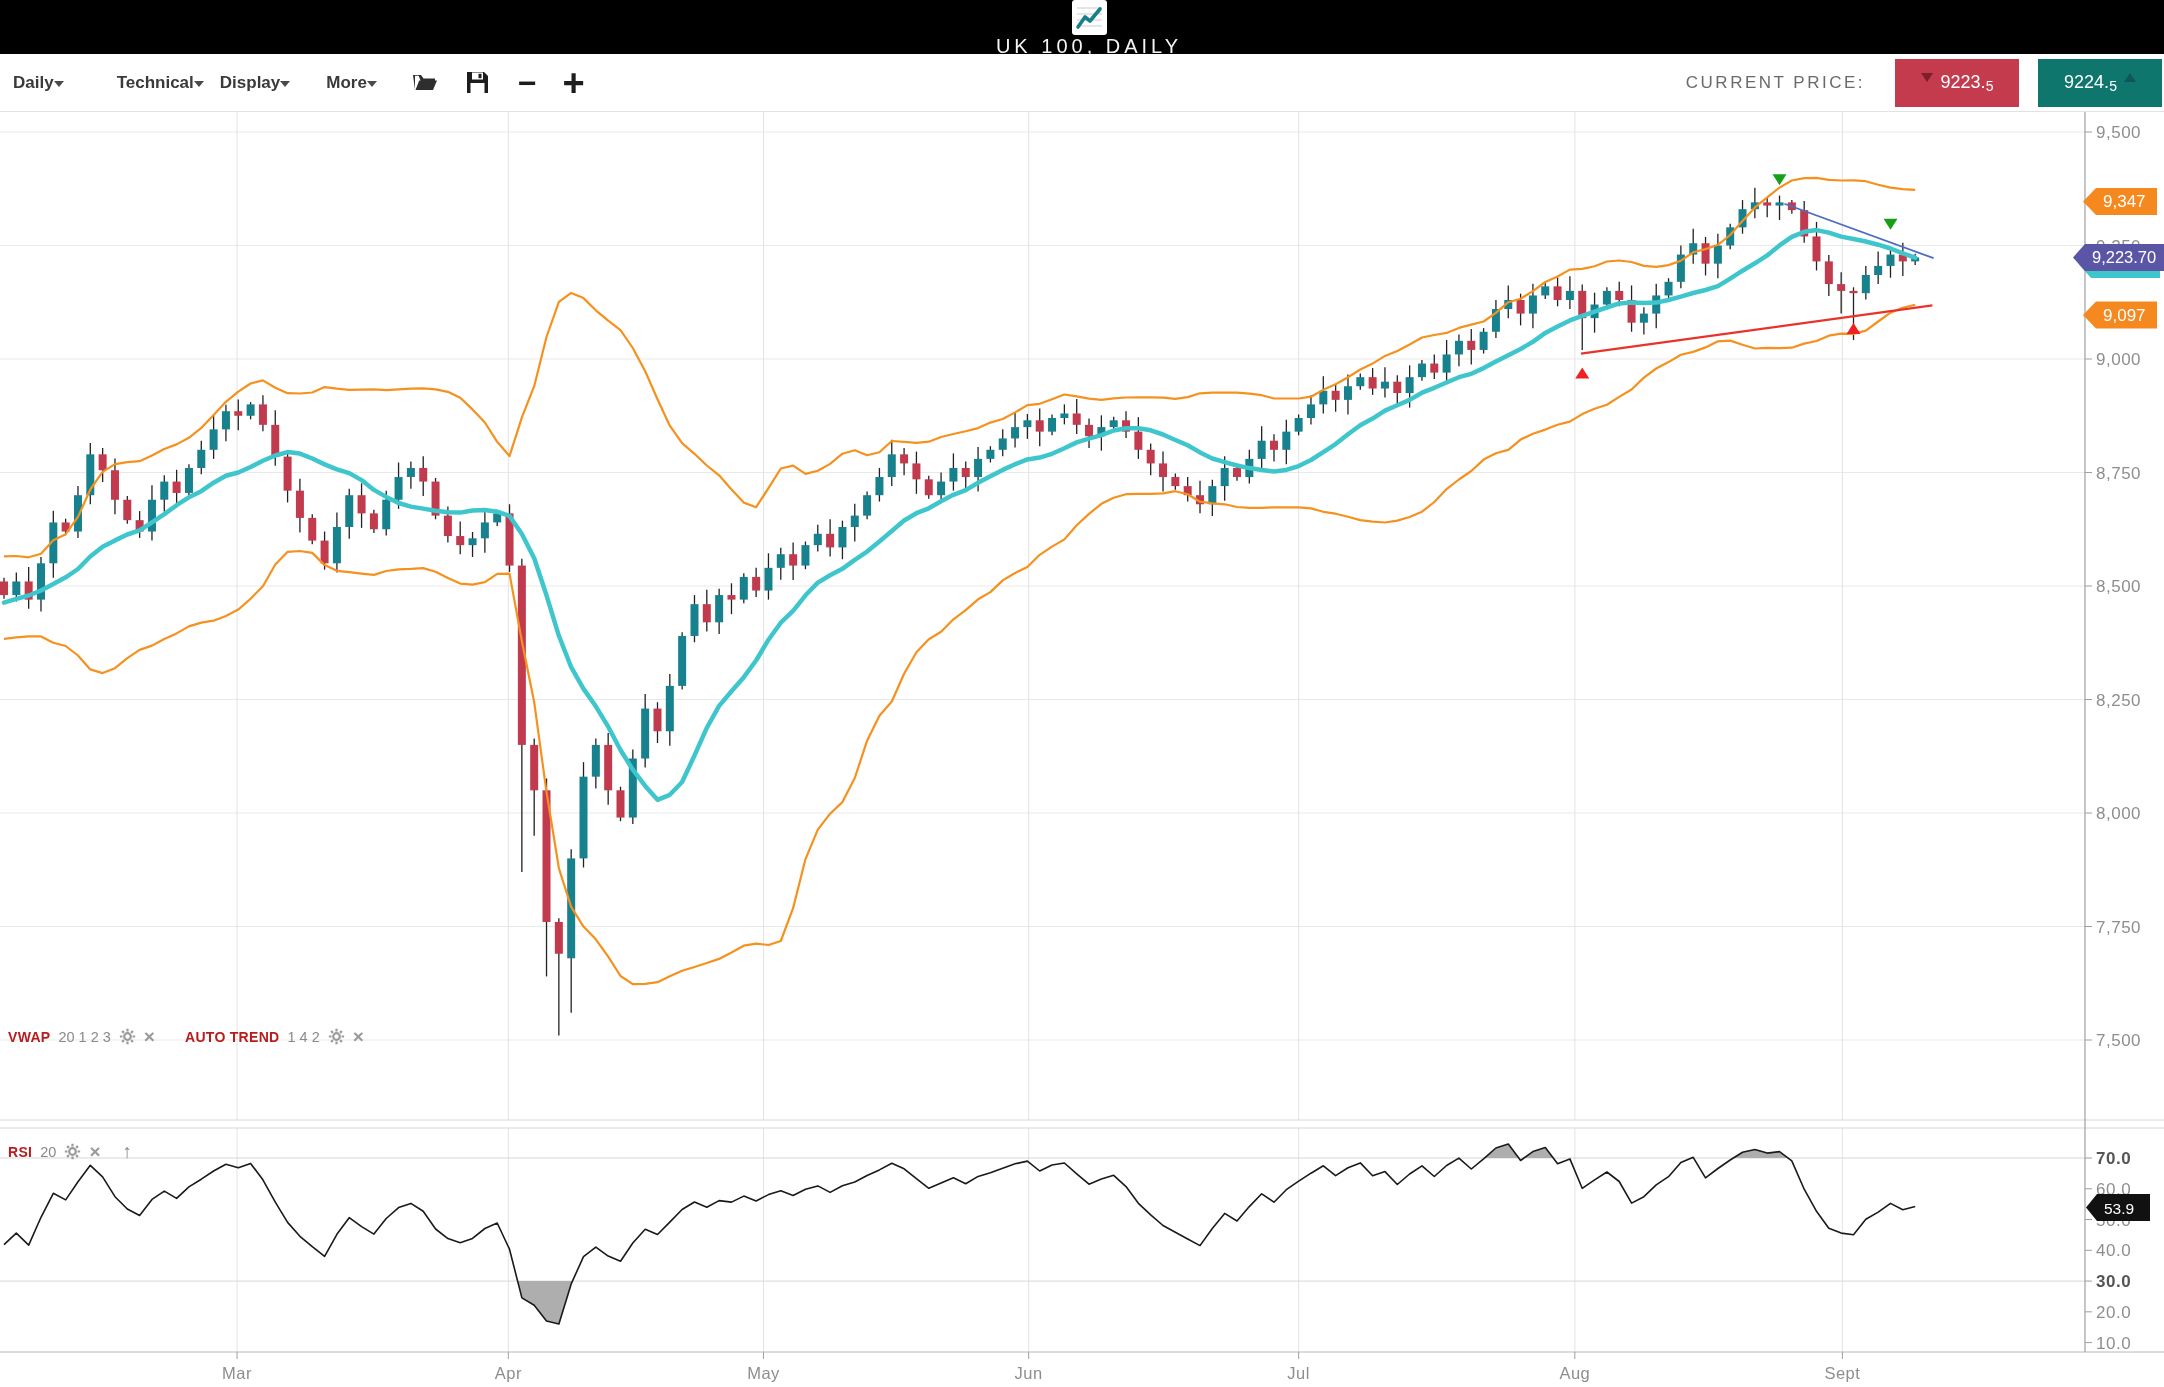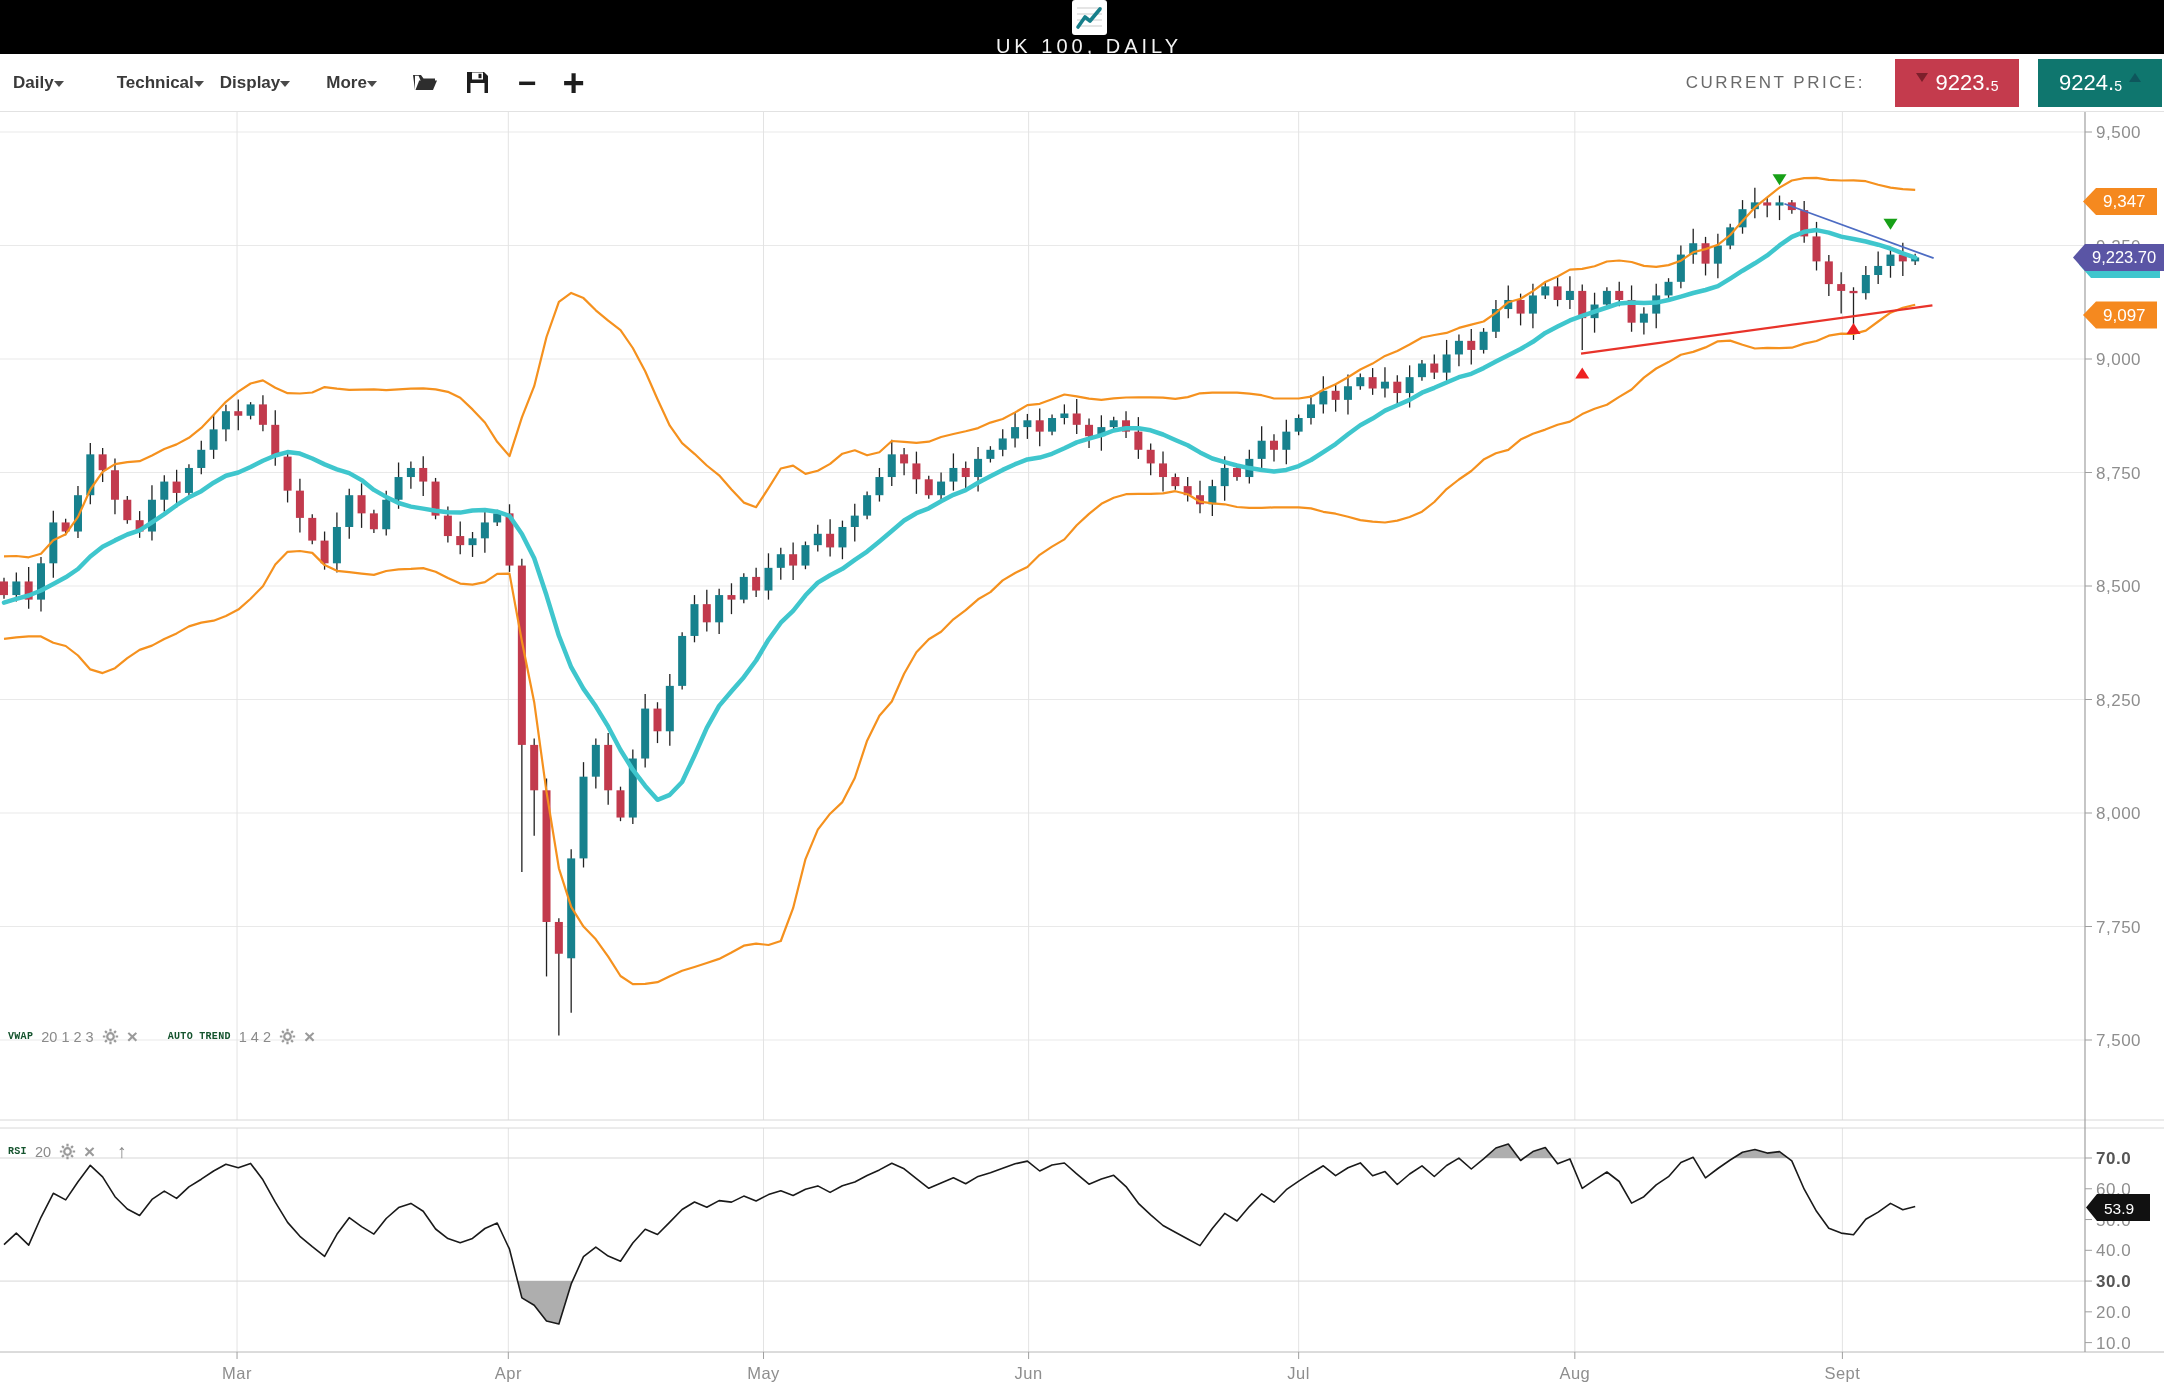--- a/index.html
+++ b/index.html
@@ -14,28 +14,28 @@
   .winbtn{cursor:pointer;display:flex;align-items:center;}
 
   
   .toolbar{position:absolute;top:54px;left:0;width:2164px;height:57px;background:#fff;border-bottom:1px solid #e2e2e2;display:flex;align-items:center;z-index:6;}
   .menu{display:flex;align-items:center;font-weight:bold;font-size:17px;color:#3a3a3a;cursor:pointer;}
   .caret{width:0;height:0;border-left:5px solid transparent;border-right:5px solid transparent;border-top:6px solid #4a4a4a;margin-top:3px;}
   .tbicon{cursor:pointer;display:flex;align-items:center;}
   .tbglyph{font-weight:bold;color:#1d1d1d;line-height:1;cursor:pointer;}
   .cp-label{margin-left:auto;color:#6a6a6a;font-size:17px;letter-spacing:2.5px;white-space:nowrap;}
   .price-box{height:48px;display:flex;align-items:baseline;justify-content:center;color:#fff;cursor:pointer;padding:0 10px;min-width:104px;position:relative;}
-  .price-box .num{font-size:22px;align-self:center;}
+  .price-box .num{font-size:18px;align-self:center;}
   .price-box .dec{font-size:14px;align-self:center;margin-top:6px;}
   .tri-down-dark{width:0;height:0;border-left:6px solid transparent;border-right:6px solid transparent;border-top:9px solid #7c1f2b;align-self:center;margin-right:8px;margin-top:-10px;}
   .tri-up-dark{width:0;height:0;border-left:6px solid transparent;border-right:6px solid transparent;border-bottom:9px solid #0e565c;align-self:center;margin-left:7px;margin-top:-10px;}
 
   
   .indrow{position:absolute;display:flex;align-items:center;gap:8px;font-size:14.5px;color:#8a8a8a;z-index:4;white-space:nowrap;}
-  .indrow b{color:#14532d;font-size:10px;letter-spacing:.3px;font-family:Liberation Mono, monospace;}
+  .indrow b{color:#b91c1c;font-size:14px;letter-spacing:.3px;}
   .ind-x{font-weight:bold;color:#9a9a9a;font-size:19px;line-height:1;cursor:pointer;}
   .ind-arrow{color:#8a8a8a;font-size:19px;line-height:1;cursor:pointer;}
   .groupgap{width:14px;}
 
   #chart{position:absolute;top:0;left:0;z-index:1;}
   svg text{font-family:"Liberation Sans",sans-serif;}
 </style>
 </head>
 <body>
 

